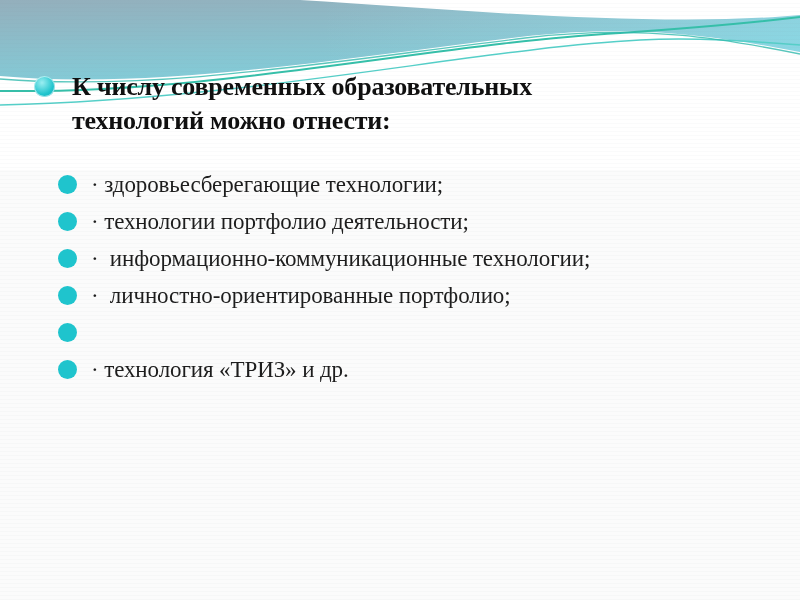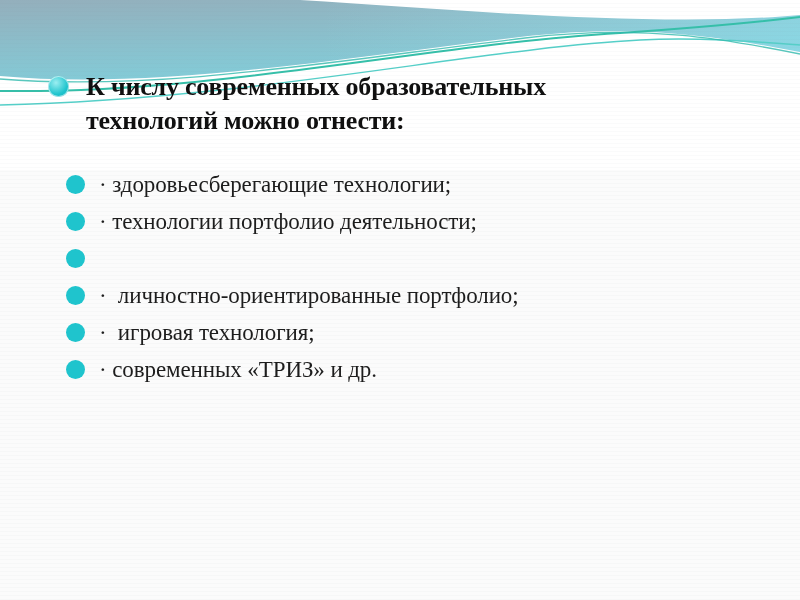--- a/index.html
+++ b/index.html
@@ -26,21 +26,21 @@
   }
   .header-svg {
     position: absolute;
     top: 0; left: 0;
     width: 800px;
     height: 170px;
     display: block;
   }
   .title-row {
     position: absolute;
-    left: 48px;
+    left: 34px;
     top: 70px;
     width: 540px;
     display: flex;
     align-items: flex-start;
     z-index: 2;
   }
   .title-bullet {
     flex: 0 0 21px;
     width: 21px;
     height: 21px;
@@ -52,21 +52,21 @@
   .title-text {
     margin-left: 17px;
     font-size: 26px;
     font-weight: bold;
     line-height: 34px;
     color: #101010;
     letter-spacing: -0.2px;
   }
   .list {
     position: absolute;
-    left: 66px;
+    left: 58px;
     top: 166px;
     z-index: 2;
   }
   .list-item {
     display: flex;
     align-items: center;
     height: 37px;
   }
   .item-bullet {
     flex: 0 0 19px;
@@ -119,28 +119,28 @@
     <div class="list-item">
       <span class="item-bullet"></span>
       <span class="item-text">· здоровьесберегающие технологии;</span>
     </div>
     <div class="list-item">
       <span class="item-bullet"></span>
       <span class="item-text">· технологии портфолио деятельности;</span>
     </div>
     <div class="list-item">
       <span class="item-bullet"></span>
+      <span class="item-text">·  информационно-коммуникационные технологии;</span>
     </div>
     <div class="list-item">
       <span class="item-bullet"></span>
       <span class="item-text">·  личностно-ориентированные портфолио;</span>
     </div>
     <div class="list-item">
       <span class="item-bullet"></span>
-      <span class="item-text">·  игровая технология;</span>
     </div>
     <div class="list-item">
       <span class="item-bullet"></span>
-      <span class="item-text">· современных «ТРИЗ» и др.</span>
+      <span class="item-text">· технология «ТРИЗ» и др.</span>
     </div>
   </div>
 
 </div>
 
 </body></html>

